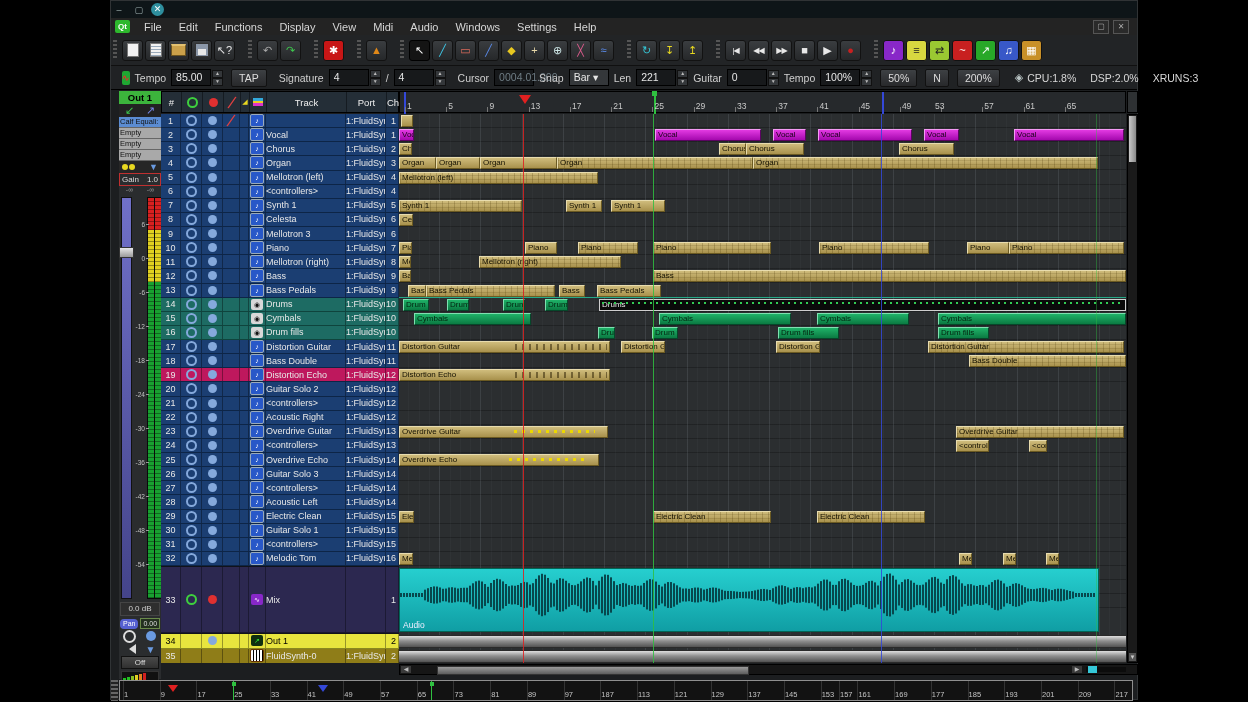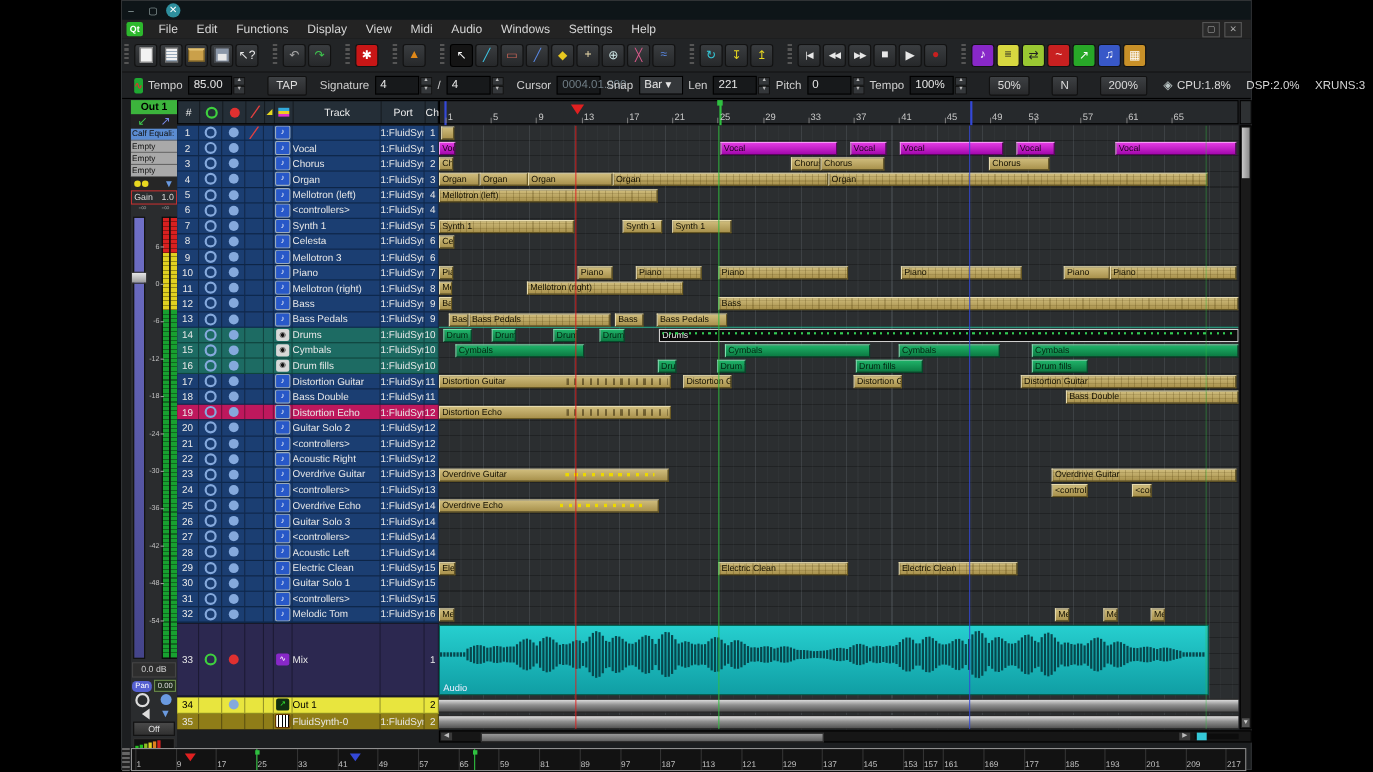--- a/index.html
+++ b/index.html
@@ -29,21 +29,21 @@
   .i-folder{width:13px;height:9px;background:#caa04a;border:1px solid #6b5420;border-top:2px solid #e2c070;}
   .i-floppy{width:12px;height:12px;background:#8b97a8;border:1px solid #333;position:relative;}
   .i-floppy:after{content:"";position:absolute;left:2px;top:5px;width:8px;height:6px;background:#e8e8e8;}
   
   #toolbar2{position:absolute;left:0;top:65px;width:100%;height:23px;background:#202224;display:flex;align-items:center;font-size:10.5px;border-bottom:1px solid #000;}
   .t2label{color:#cfcfcf;margin:0 5px;}
   .t2box{background:#17191b;border:1px solid #000;color:#e6e6e6;height:15px;line-height:15px;padding:0 4px;min-width:30px;}
   .t2box.gray{color:#6f7d85;}
   .spin{display:flex;flex-direction:column;margin-left:1px;}
   .spin span{font-size:5px;line-height:4px;color:#bbb;background:#34373a;border:1px solid #111;width:9px;text-align:center;height:6px;}
-  .t2btn{background:linear-gradient(180deg,#3d4043,#28292b);border:1px solid #111;border-radius:2px;padding:1px 7px;color:#ddd;margin-left:20px;height:14px;line-height:14px;}
+  .t2btn{background:linear-gradient(180deg,#3d4043,#28292b);border:1px solid #111;border-radius:2px;padding:1px 7px;color:#ddd;margin-left:8px;height:14px;line-height:14px;}
   #tempo-sign-icon{width:15px;height:14px;background:#1fa832;border-radius:2px;color:#e03030;font-weight:bold;font-size:9px;text-align:center;line-height:14px;margin-left:4px;}
   #cpu-icon{color:#b9c4c4;font-size:11px;margin:0 4px 0 8px;}
   .sysstat{color:#d8d8d8;margin-right:14px;}
   
   #strip{position:absolute;left:8px;top:90px;width:42px;height:588px;background:#2a2c2e;font-size:8px;}
   #strip-name{height:13px;background:#3cb43c;color:#000;font-weight:bold;font-size:9.5px;text-align:center;line-height:13px;}
   #strip-routes{height:13px;display:flex;justify-content:space-around;align-items:center;background:#222;}
   .fxslot{height:10px;line-height:10px;font-size:7.5px;color:#111;background:#a9a9a9;border-bottom:1px solid #666;padding-left:1px;overflow:hidden;white-space:nowrap;}
   .fxslot.sel{background:#5b8cd2;}
   #eyes-row{height:12px;display:flex;align-items:center;justify-content:space-between;padding:0 3px;background:#262626;}
@@ -271,21 +271,21 @@
       <span class="t2label">Cursor</span>
       <span class="t2box gray" style="width:64px">0004.01.000</span>
       <span class="t2label">Snap</span>
       <span class="t2box" style="width:36px;background:#34373a;">Bar ▾</span>
       <span class="t2label">Len</span>
       <span class="t2box" style="width:36px">221</span>
       <span class="spin">
           <span>▲</span>
           <span>▼</span>
         </span>
-      <span class="t2label">Pitch</span>
+      <span class="t2label">Guitar</span>
       <span class="t2box" style="width:22px">0</span>
       <span class="spin">
           <span>▲</span>
           <span>▼</span>
         </span>
       <span class="t2label">Tempo</span>
       <span class="t2box" style="width:32px">100%</span>
       <span class="spin">
           <span>▲</span>
           <span>▼</span>
@@ -1361,21 +1361,21 @@
         <div class="blab" style="left: 150.88px;">33</div>
         <div class="bline" style="left: 186.6px;"></div>
         <div class="blab" style="left: 187.6px;">41</div>
         <div class="bline" style="left: 223.32px;"></div>
         <div class="blab" style="left: 224.32px;">49</div>
         <div class="bline" style="left: 260.04px;"></div>
         <div class="blab" style="left: 261.04px;">57</div>
         <div class="bline" style="left: 296.76px;"></div>
         <div class="blab" style="left: 297.76px;">65</div>
         <div class="bline" style="left: 333.48px;"></div>
-        <div class="blab" style="left: 334.48px;">59</div>
+        <div class="blab" style="left: 334.48px;">73</div>
         <div class="bline" style="left: 370.2px;"></div>
         <div class="blab" style="left: 371.2px;">81</div>
         <div class="bline" style="left: 406.92px;"></div>
         <div class="blab" style="left: 407.92px;">89</div>
         <div class="bline" style="left: 443.64px;"></div>
         <div class="blab" style="left: 444.64px;">97</div>
         <div class="bline" style="left: 480.36px;"></div>
         <div class="blab" style="left: 481.36px;">187</div>
         <div class="bline" style="left: 517.08px;"></div>
         <div class="blab" style="left: 518.08px;">113</div>

